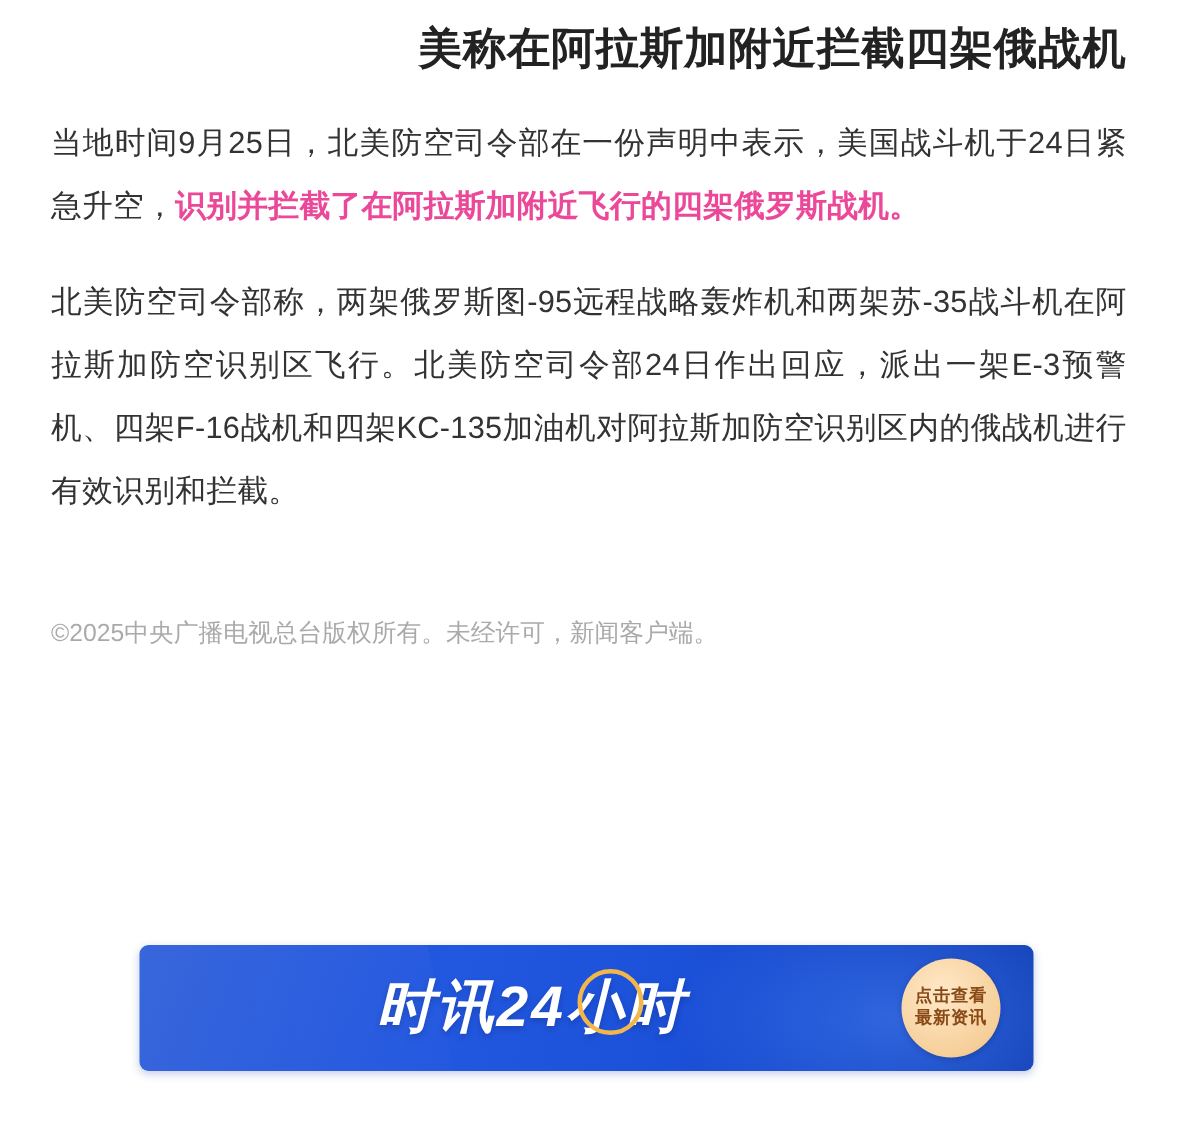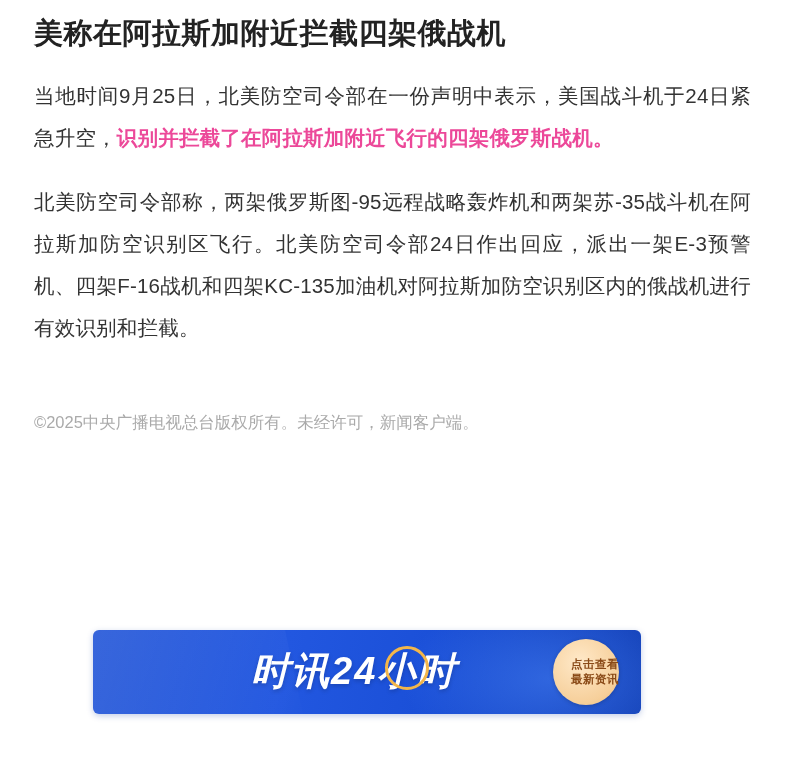--- a/index.html
+++ b/index.html
@@ -22,20 +22,21 @@
     padding: 0 34px;
   }
   .article-title {
     font-size: 29px;
     font-weight: bold;
     color: #222222;
     line-height: 1.35;
     letter-spacing: 0.5px;
     margin: 0;
     padding-top: 14px;
+    text-align: right;
   }
   .meta-row {
     display: flex;
     align-items: center;
     margin-top: 28px;
     padding-bottom: 14px;
     border-bottom: 1px solid #eeeeee;
   }
   .source-logo {
     font-size: 14px;
@@ -87,21 +88,21 @@
     line-height: 1.6;
   }
   .banner-wrap {
     position: absolute;
     left: 93px;
     top: 630px;
     width: 600px;
     height: 84px;
   }
   .banner {
-    width: 548px;
+    width: 596px;
     height: 84px;
     border-radius: 6px;
     background: linear-gradient(100deg, #1a4fd6 0%, #2257e0 35%, #1b50d8 60%, #123fb5 100%);
     position: relative;
     overflow: hidden;
     box-shadow: 0 2px 6px rgba(20,60,160,0.25);
   }
   .banner .swoosh {
     position: absolute;
     left: -40px;
@@ -144,21 +145,21 @@
   .banner-badge {
     position: absolute;
     right: 22px;
     top: 9px;
     width: 66px;
     height: 66px;
     border-radius: 50%;
     background: radial-gradient(circle at 40% 35%, #ffe9c9, #f6cf9a 70%, #eab873 100%);
     display: flex;
     flex-direction: column;
-    align-items: flex-end;
+    align-items: center;
     justify-content: center;
     box-shadow: 0 1px 4px rgba(0,0,0,0.2);
   }
   .banner-badge span {
     display: block;
     font-size: 11.5px;
     color: #8a4a17;
     font-weight: bold;
     line-height: 15px;
     letter-spacing: 0.5px;

